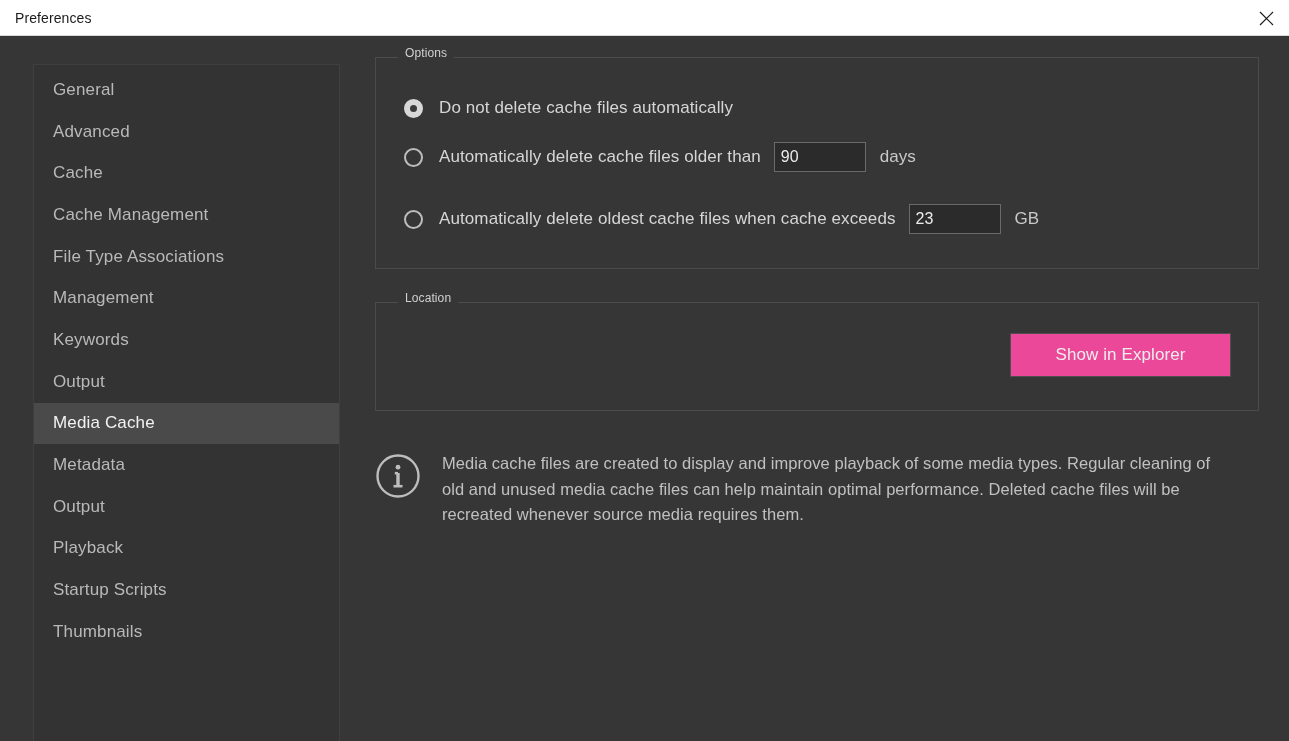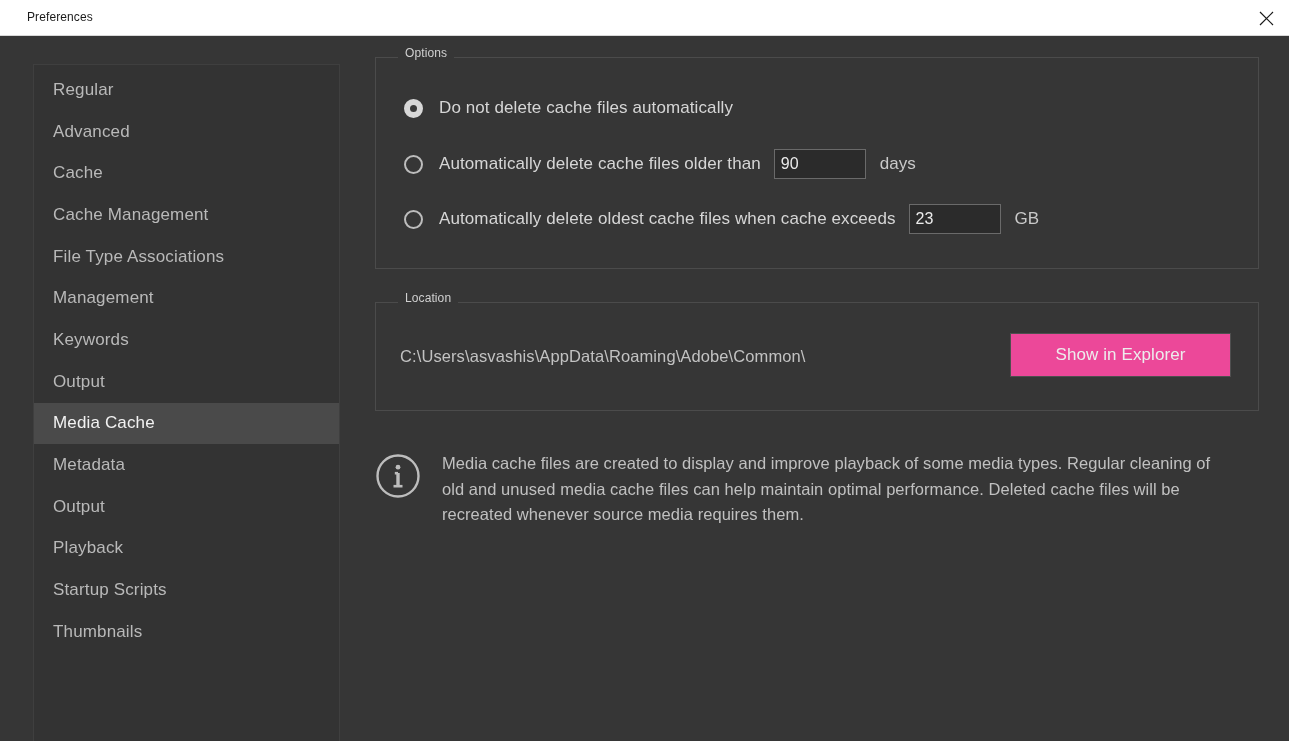--- a/index.html
+++ b/index.html
@@ -20,23 +20,23 @@
     position: absolute;
     top: 0; left: 0;
     width: 1289px;
     height: 36px;
     background: #ffffff;
     border-bottom: 1px solid #d8d8d8;
     box-sizing: border-box;
   }
   .titlebar-text {
     position: absolute;
-    left: 27px;
+    left: 15px;
     top: 10px;
-    font-size: 12px;
+    font-size: 14px;
     color: #1b1b1b;
     letter-spacing: 0.1px;
     white-space: nowrap;
   }
   .close-btn {
     position: absolute;
     right: 0;
     top: 0;
     width: 46px;
     height: 36px;
@@ -123,21 +123,21 @@
 
   
   .opt-row {
     position: absolute;
     left: 28px;
     display: flex;
     align-items: center;
     white-space: nowrap;
   }
   #opt-row-1 { top: 40px; }
-  #opt-row-2 { top: 91px; justify-content: flex-end; }
+  #opt-row-2 { top: 84px; justify-content: flex-end; }
   #opt-row-3 { top: 146px; }
 
   .radio {
     width: 19px;
     height: 19px;
     border-radius: 50%;
     box-sizing: border-box;
     flex: 0 0 auto;
     margin-right: 16px;
     cursor: default;
@@ -246,21 +246,21 @@
     <svg width="15" height="15" viewBox="0 0 15 15" aria-hidden="true">
       <path d="M1 1 L14 14 M14 1 L1 14" stroke="#1b1b1b" stroke-width="1.2" fill="none"></path>
     </svg>
   </div>
 </div>
 
 <div class="content">
 
   <div class="sidebar">
     <div class="side-item first">
-      <span>Regular</span>
+      <span>General</span>
     </div>
     <div class="side-item">
       <span>Advanced</span>
     </div>
     <div class="side-item">
       <span>Cache</span>
     </div>
     <div class="side-item">
       <span>Cache Management</span>
     </div>
@@ -316,21 +316,20 @@
       <div class="opt-row" id="opt-row-3">
         <span class="radio off"></span>
         <span class="opt-label">Automatically delete oldest cache files when cache exceeds</span>
         <input class="numbox" type="text" value="23" style="">
         <span class="unit">GB</span>
       </div>
     </div>
 
     <div class="group" id="location-group">
       <div class="legend">Location</div>
-      <div class="loc-path">C:\Users\asvashis\AppData\Roaming\Adobe\Common\</div>
       <button class="explorer-btn">Show in Explorer</button>
     </div>
 
   </div>
 
   <div class="info">
     <span class="info-icon">
       <svg width="46" height="46" viewBox="0 0 46 46" aria-hidden="true">
         <circle cx="23" cy="23" r="20.5" fill="none" stroke="#bdbdbd" stroke-width="2.4"></circle>
         <circle cx="23" cy="14.2" r="2.4" fill="#bdbdbd"></circle>

